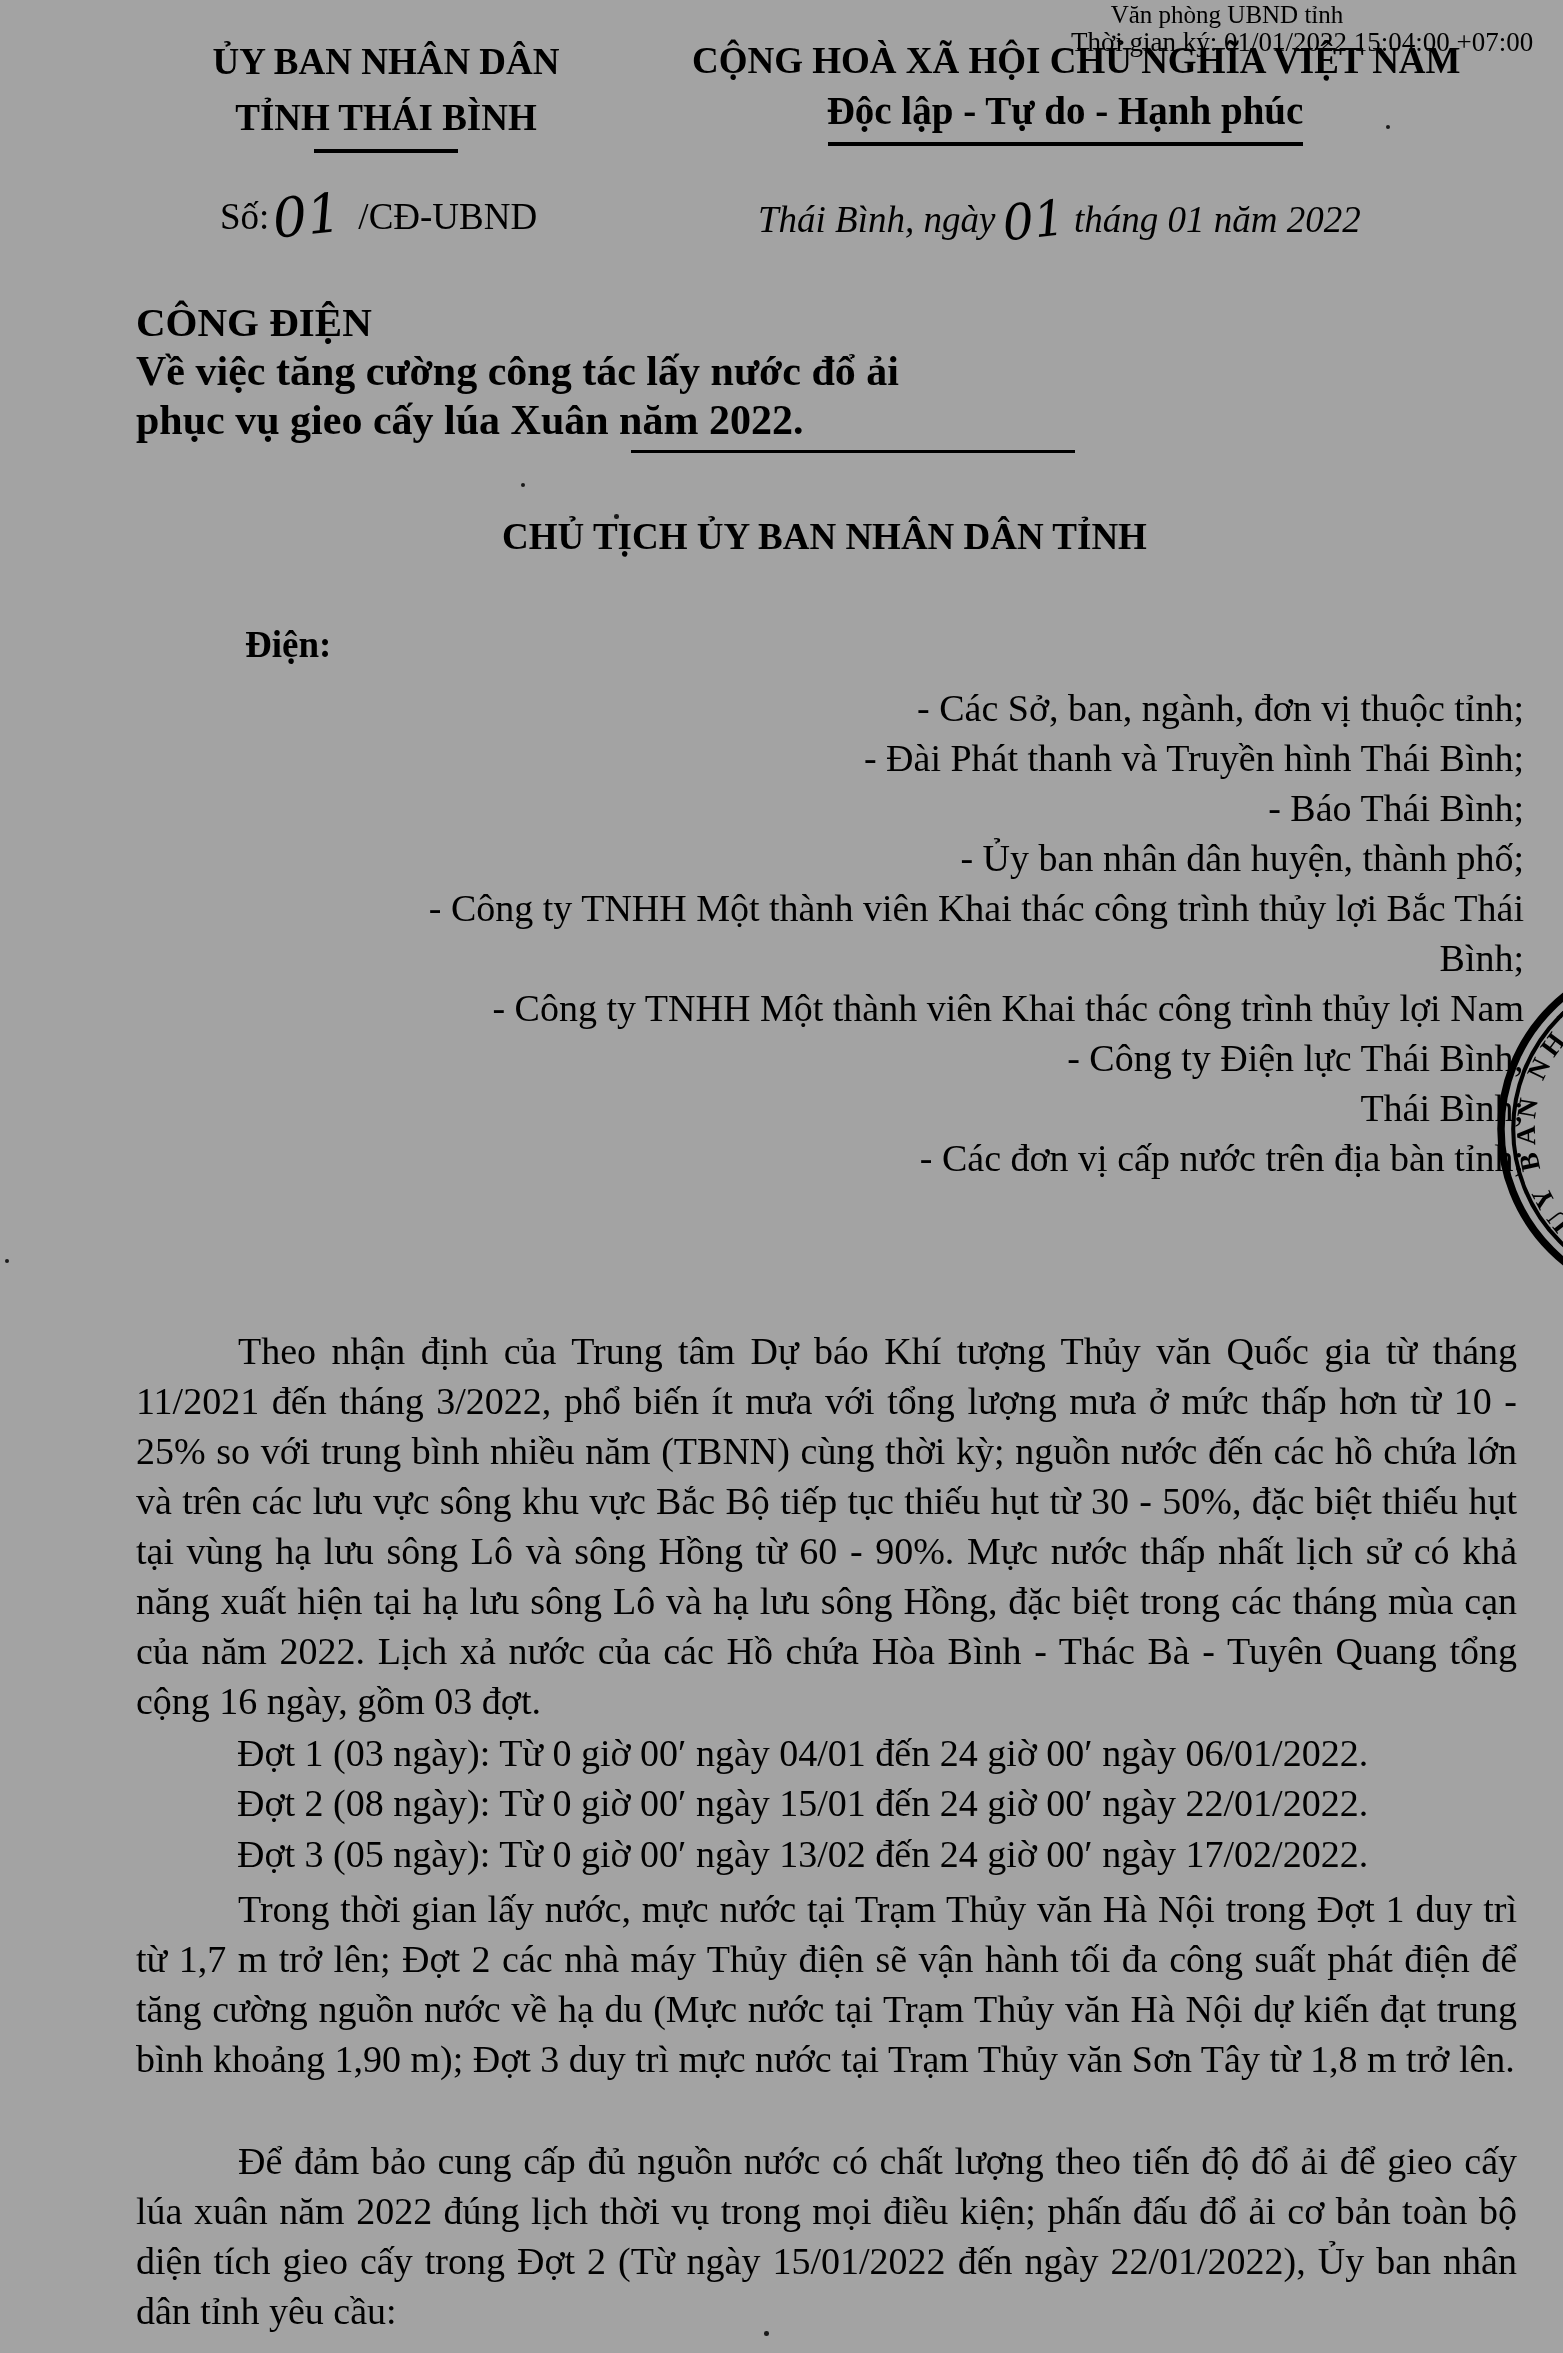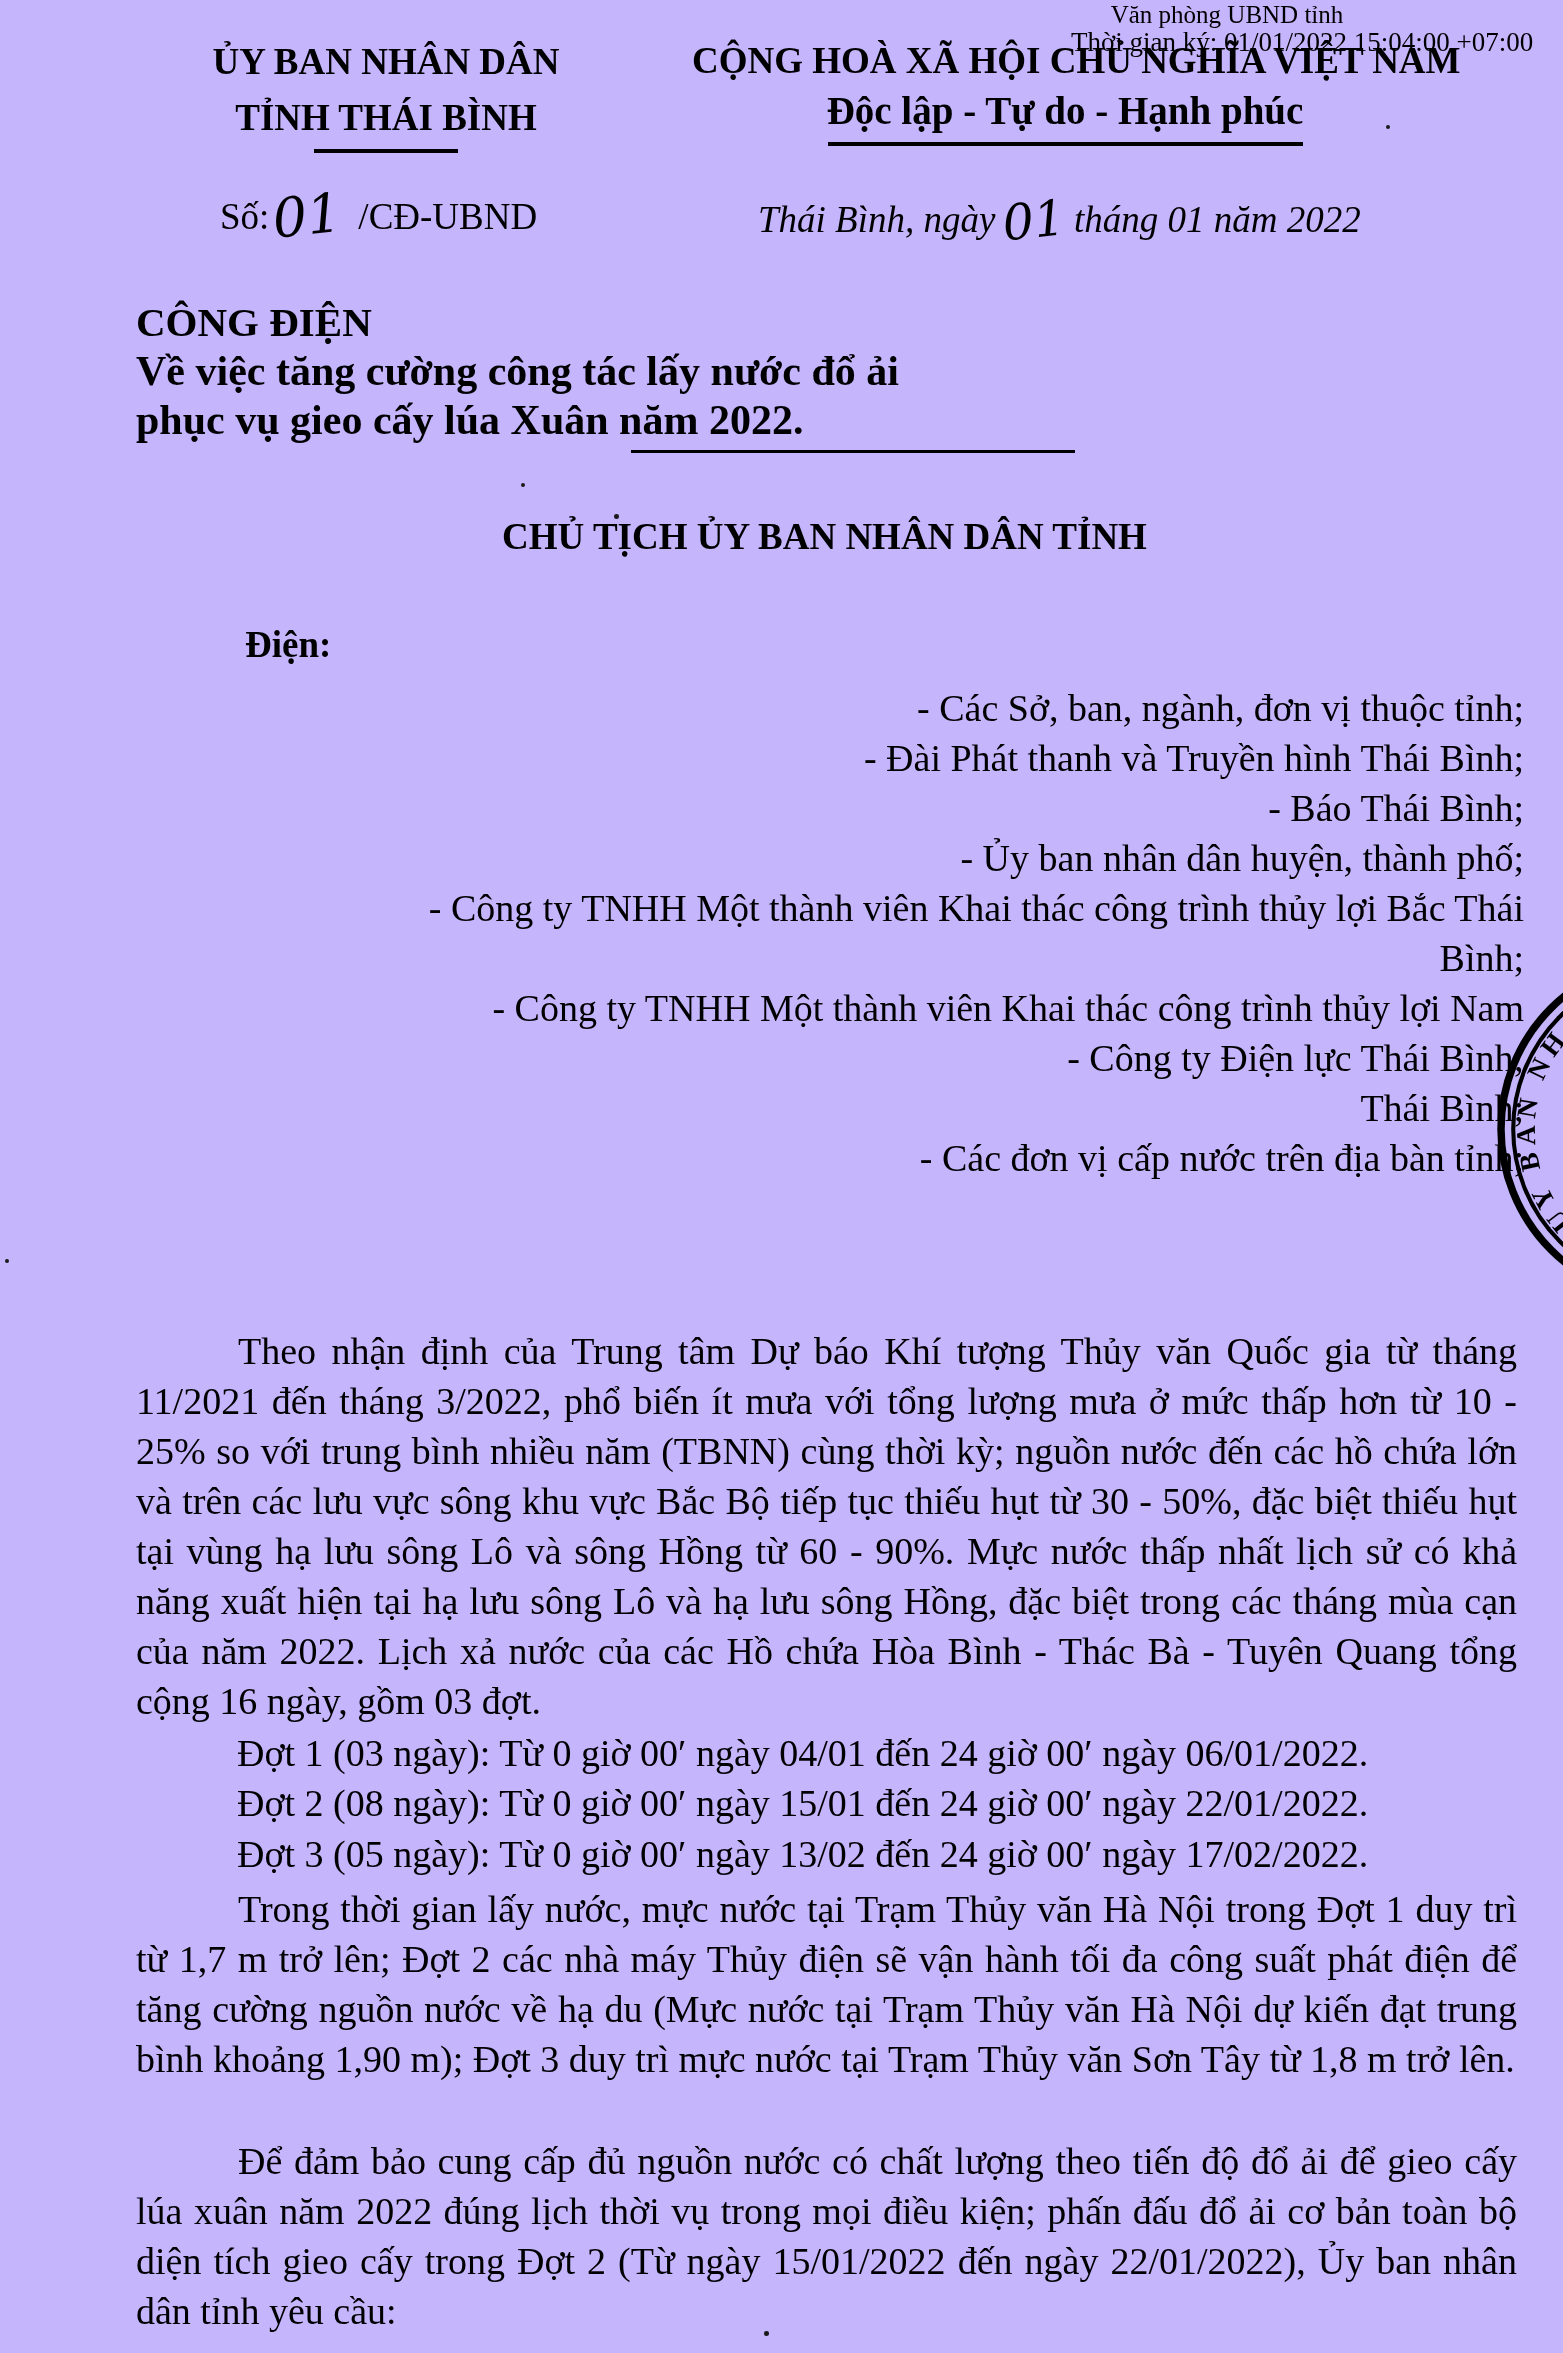--- a/index.html
+++ b/index.html
@@ -1,17 +1,17 @@
 <!DOCTYPE html>
 <html style="font-size:11px"><head>
 <meta charset="utf-8">
 <style>
   html,body{margin:0;padding:0;background:#888;}
   .page{
-    position:relative;width:1564px;height:2354px;background:#c4b5fd;
+    position:relative;width:1564px;height:2354px;background:#a3a3a3;
     overflow:hidden;color:#000;
     font-family:"Liberation Serif","DejaVu Serif",serif;
   }
   
   .sig{position:absolute;top:1.4px;left:983px;width:488px;z-index:5;}
   .sig .l1{text-align:center;font-size:25px;line-height:27px;}
   .sig .l2{position:absolute;top:26px;left:88px;font-size:27px;white-space:nowrap;}
   
   .hdr-left{position:absolute;top:34px;left:115px;width:542px;text-align:center;
     font-weight:bold;font-size:37px;line-height:56px;}

